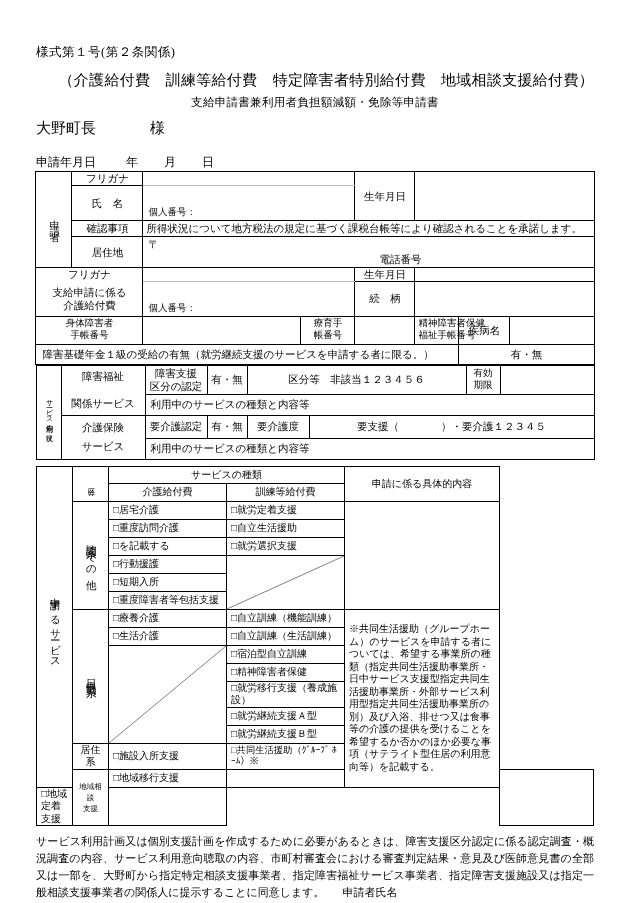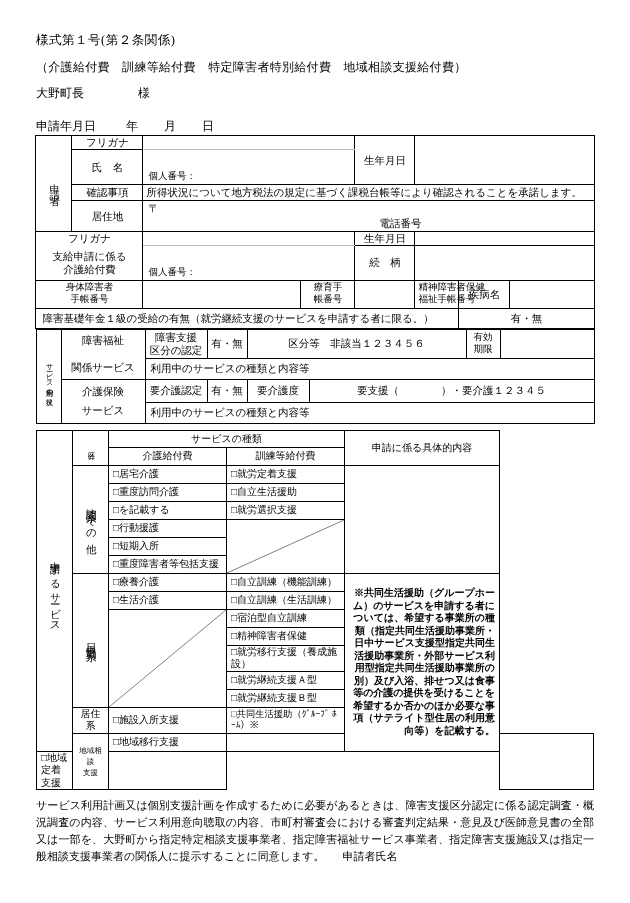--- a/index.html
+++ b/index.html
@@ -8,24 +8,24 @@
     background:#ffffff;
     font-family:"Liberation Serif","DejaVu Serif",serif;
     color:#000;
     font-size:11px;
     -webkit-font-smoothing:none;
   }
   .page { position:relative; width:630px; height:903px; box-sizing:border-box; padding:0; }
 
   
   .hdr { padding:0 36px; }
-  .form-no { font-size:12.5px; margin-top:32px; letter-spacing:.5px; }
-  .title-line { text-align:left; font-size:12px; margin-top:10px; letter-spacing:.3px;}
+  .form-no { font-size:12.5px; margin-top:44px; letter-spacing:.5px; }
+  .title-line { text-align:right; font-size:15px; margin-top:10px; letter-spacing:.3px;}
   .title-line2 { text-align:center; font-size:11.5px; margin-top:5px; letter-spacing:.3px;}
-  .addr-row { font-size:12px; margin-top:9px; }
+  .addr-row { font-size:15px; margin-top:9px; }
   .addr-row .sama { display:inline-block; margin-left:54px; }
   .req-row { margin-top:16px; font-size:12px; display:flex; justify-content:space-between; align-items:baseline;}
   .req-row .date-part span { display:inline-block; }
   .gap-y { display:inline-block; width:30px; }
   .gap-m { display:inline-block; width:26px; }
 
   
   table.f {
     border-collapse:collapse;
     table-layout:fixed;
@@ -60,23 +60,22 @@
 
   .wide-sp { letter-spacing:6px; }
 
   
   .blk1 { margin-top:5px; }
   .note-line { width:558px; margin:2px auto 1px; font-size:9.5px; }
 
   
   table.svc td { font-size:10px; height:17px; padding:0 4px; }
   .memo {
-    font-size:9.3px; line-height:1.45; text-align:right;
+    font-size:9.3px; line-height:1.45; text-align:left;
     padding:4px 4px 4px 5px;
-    font-weight:bold;
   }
   .diag { position:relative; overflow:hidden; }
   .diag svg { position:absolute; left:0; top:0; width:100%; height:100%; }
 
   
   .footer {
     width:558px; margin:7px auto 0;
     font-size:11px; line-height:1.55; text-align:justify;
     text-justify:inter-ideograph;
   }
@@ -84,20 +83,21 @@
   .footer .sig { display:inline-block; margin-left:18px; }
 </style>
 </head>
 <body>
 
 <div class="page">
 
   <div class="hdr">
     <div class="form-no">様式第１号(第２条関係)</div>
     <div class="title-line">（介護給付費　訓練等給付費　特定障害者特別給付費　地域相談支援給付費）</div>
+    <div class="title-line2">支給申請書兼利用者負担額減額・免除等申請書</div>
     <div class="addr-row">
       <span>大野町長</span><span class="sama">様</span>
     </div>
     <div class="req-row">
       <span class="date-part">
         <span>申請年月日</span><span class="gap-y"></span><span>年</span><span class="gap-m"></span><span>月</span><span class="gap-m"></span><span>日</span>
       </span>
     </div>
   </div>
 

